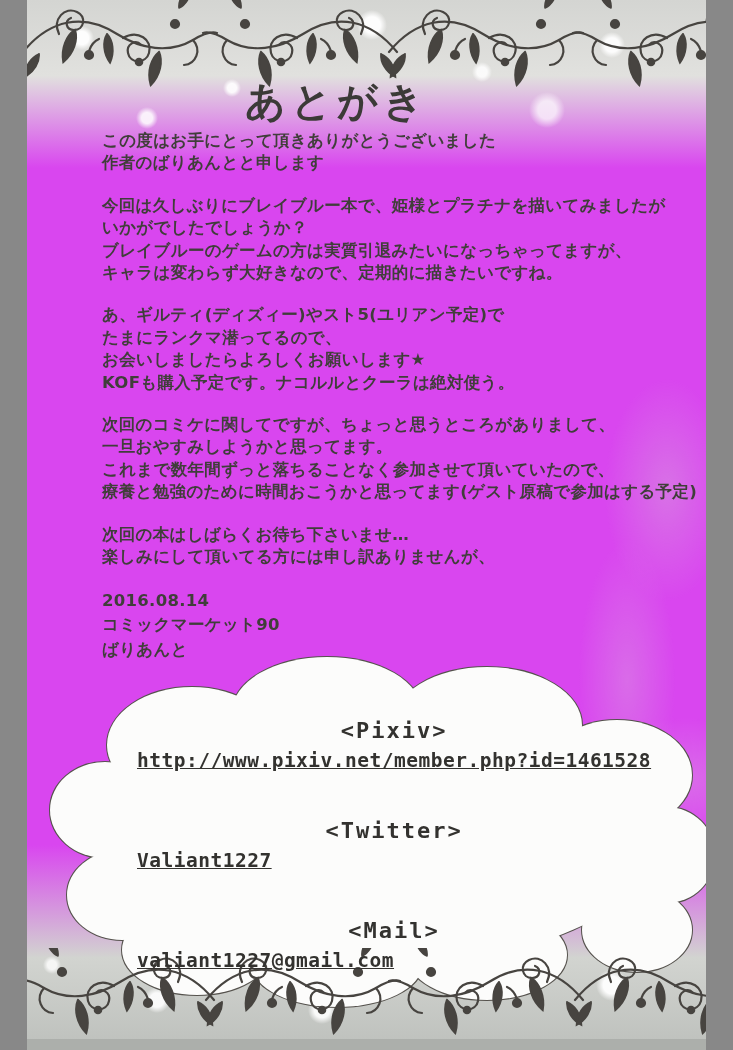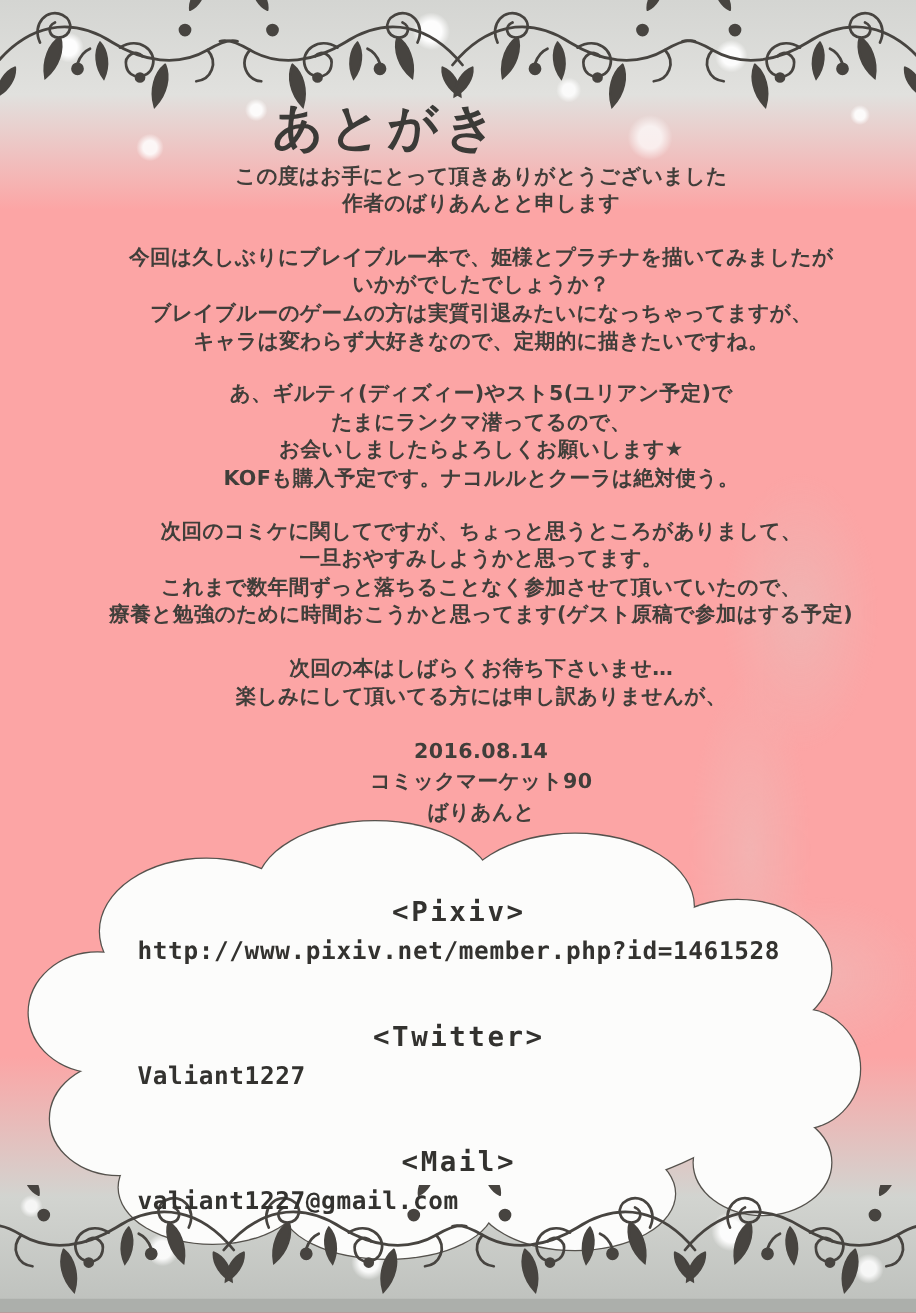--- a/index.html
+++ b/index.html
@@ -1,21 +1,21 @@
 <!DOCTYPE html>
 <html><head>
 <meta charset="utf-8">
 <style>
   html,body{margin:0;padding:0;background:#888;}
   .page{
     position:relative;
-    width:733px;height:1050px;
+    width:679px;height:1050px;
     margin:0 auto;
     overflow:hidden;
-    background:#fca5a5;
+    background:#d946ef;
     font-family:"DejaVu Sans",sans-serif;
   }
   
   .band{position:absolute;left:0;width:733px;z-index:0;}
   .band.top{
     top:0;height:168px;
     background:
       radial-gradient(circle 12px at 55px 38px, rgba(255,255,255,.95) 55%, rgba(255,255,255,0) 100%),
       radial-gradient(circle 9px  at 205px 88px, rgba(255,255,255,.9) 50%, rgba(255,255,255,0) 100%),
       radial-gradient(circle 15px at 345px 25px, rgba(255,255,255,.95) 55%, rgba(255,255,255,0) 100%),
@@ -53,30 +53,30 @@
   .border-svg.bot{top:948px;}
 
   
   .title{
     position:absolute;left:218px;top:74px;z-index:4;margin:0;
     font-size:40px;font-weight:bold;letter-spacing:5px;color:#3b3a37;
   }
   .body-text{
     position:absolute;left:75px;top:130px;width:620px;z-index:4;
     font-size:16.5px;font-weight:600;line-height:22.4px;
-    color:#403e3a;letter-spacing:.3px;text-align:center;
+    color:#403e3a;letter-spacing:.3px;
   }
   .para{margin:0 0 20px 0;}
   .para.sign{line-height:24.5px;margin-top:18px;}
   .contact{
     position:absolute;left:110px;top:716px;z-index:4;
     font-family:"DejaVu Sans Mono",monospace;color:#33322f;font-weight:600;
   }
   .c-label{font-size:22px;line-height:29px;letter-spacing:2px;text-align:center;}
-  .c-val{font-size:19.5px;line-height:31px;letter-spacing:.5px;}
+  .c-val{font-size:19.5px;line-height:31px;letter-spacing:.5px;text-decoration:underline;}
   .gap{margin-top:40px;}
 </style>
 </head>
 <body>
 
 <div class="page">
 
   <div class="band top"></div>
   <div class="band bottom"></div>
   <div class="mid-texture"></div>

